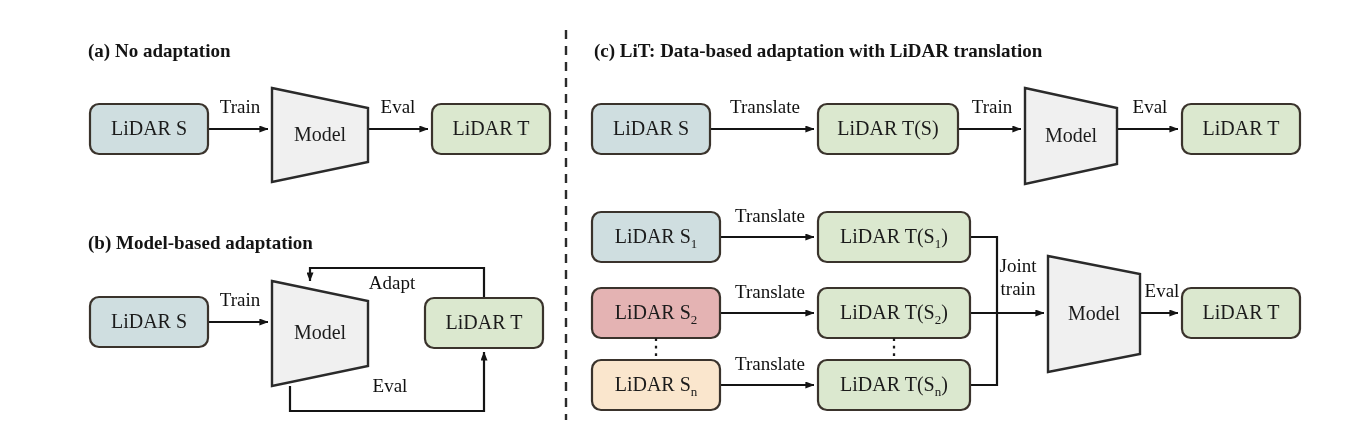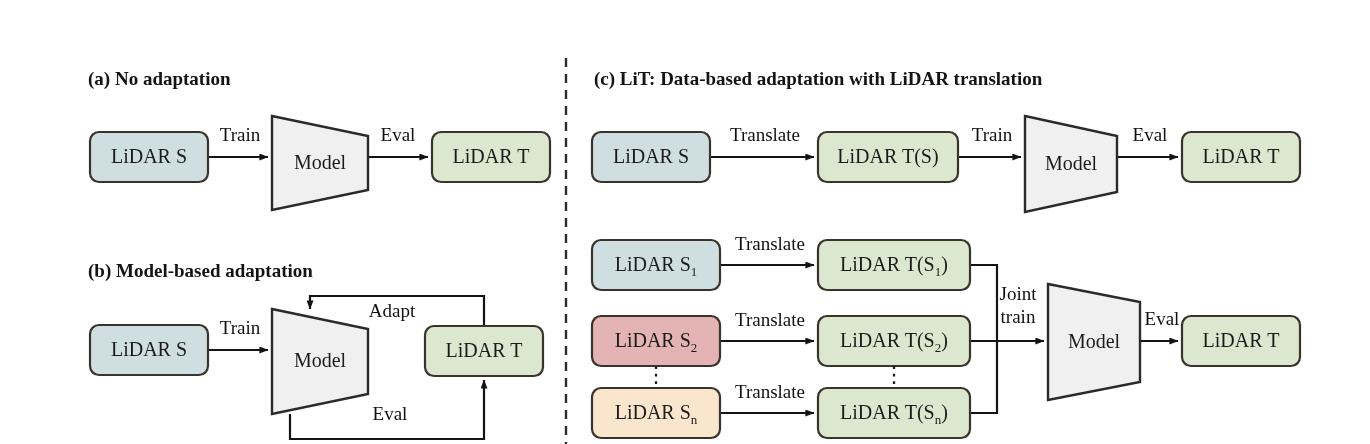--- a/index.html
+++ b/index.html
@@ -2,21 +2,21 @@
 <html><head>
 <meta charset="utf-8">
 <style>
   html,body{margin:0;padding:0;}
   body{
     width:1370px;height:444px;
     background:#ffffff;
     font-family:"Liberation Serif","DejaVu Serif",serif;
     overflow:hidden;
   }
-  #figure{position:relative;width:1370px;height:408px;margin-top:28px;}
+  #figure{position:relative;width:1370px;height:408px;}
   svg{display:block;}
   .panel-title{
     font-family:"Liberation Serif","DejaVu Serif",serif;
     font-weight:bold;
     font-size:19px;
     fill:#141414;
   }
   .box-label{
     font-family:"Liberation Serif","DejaVu Serif",serif;
     font-size:20px;

